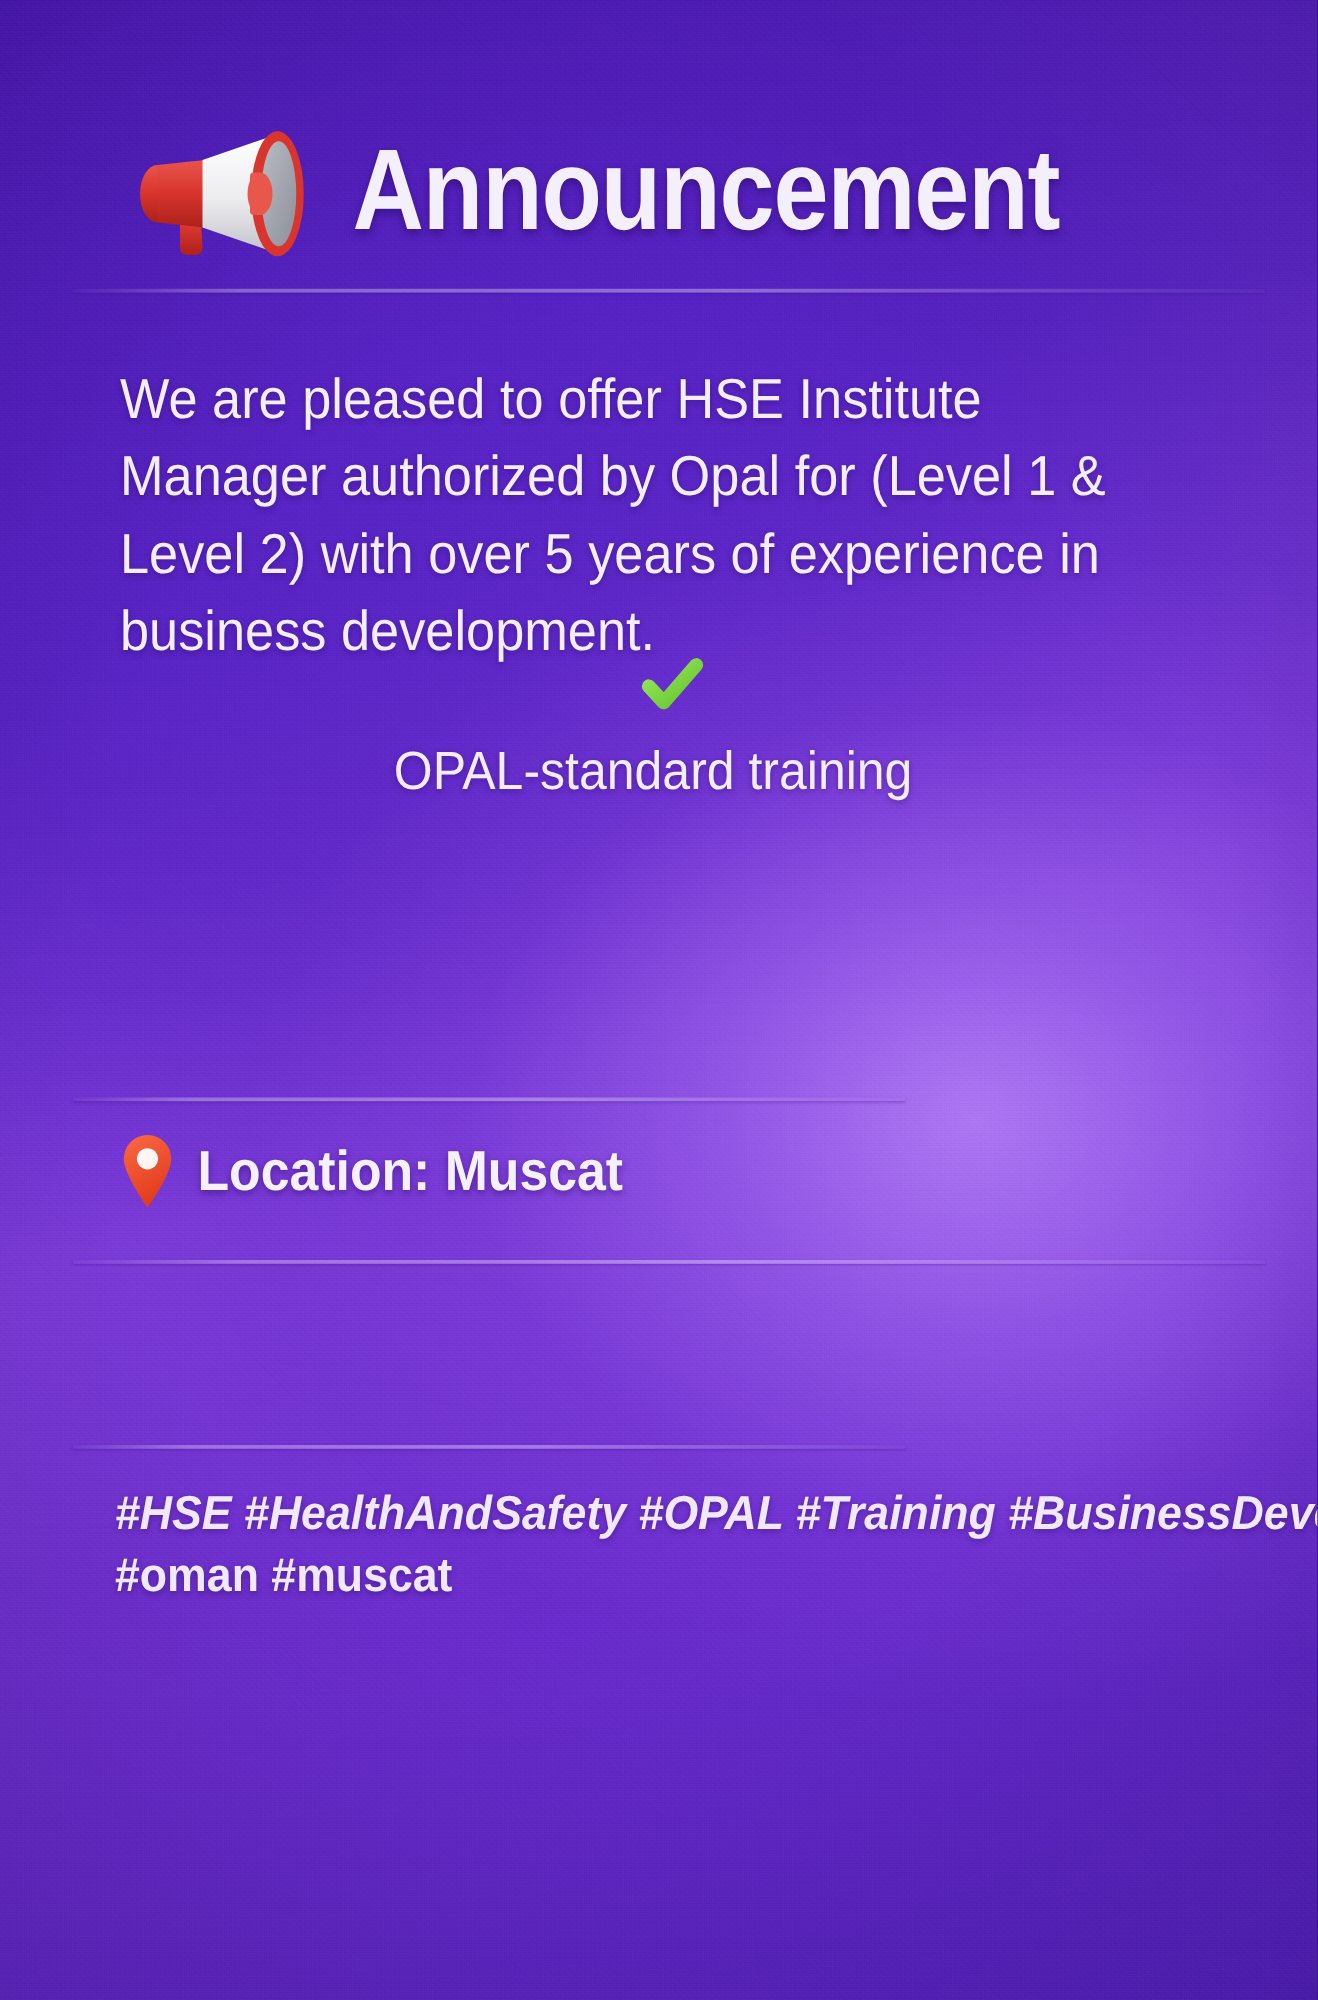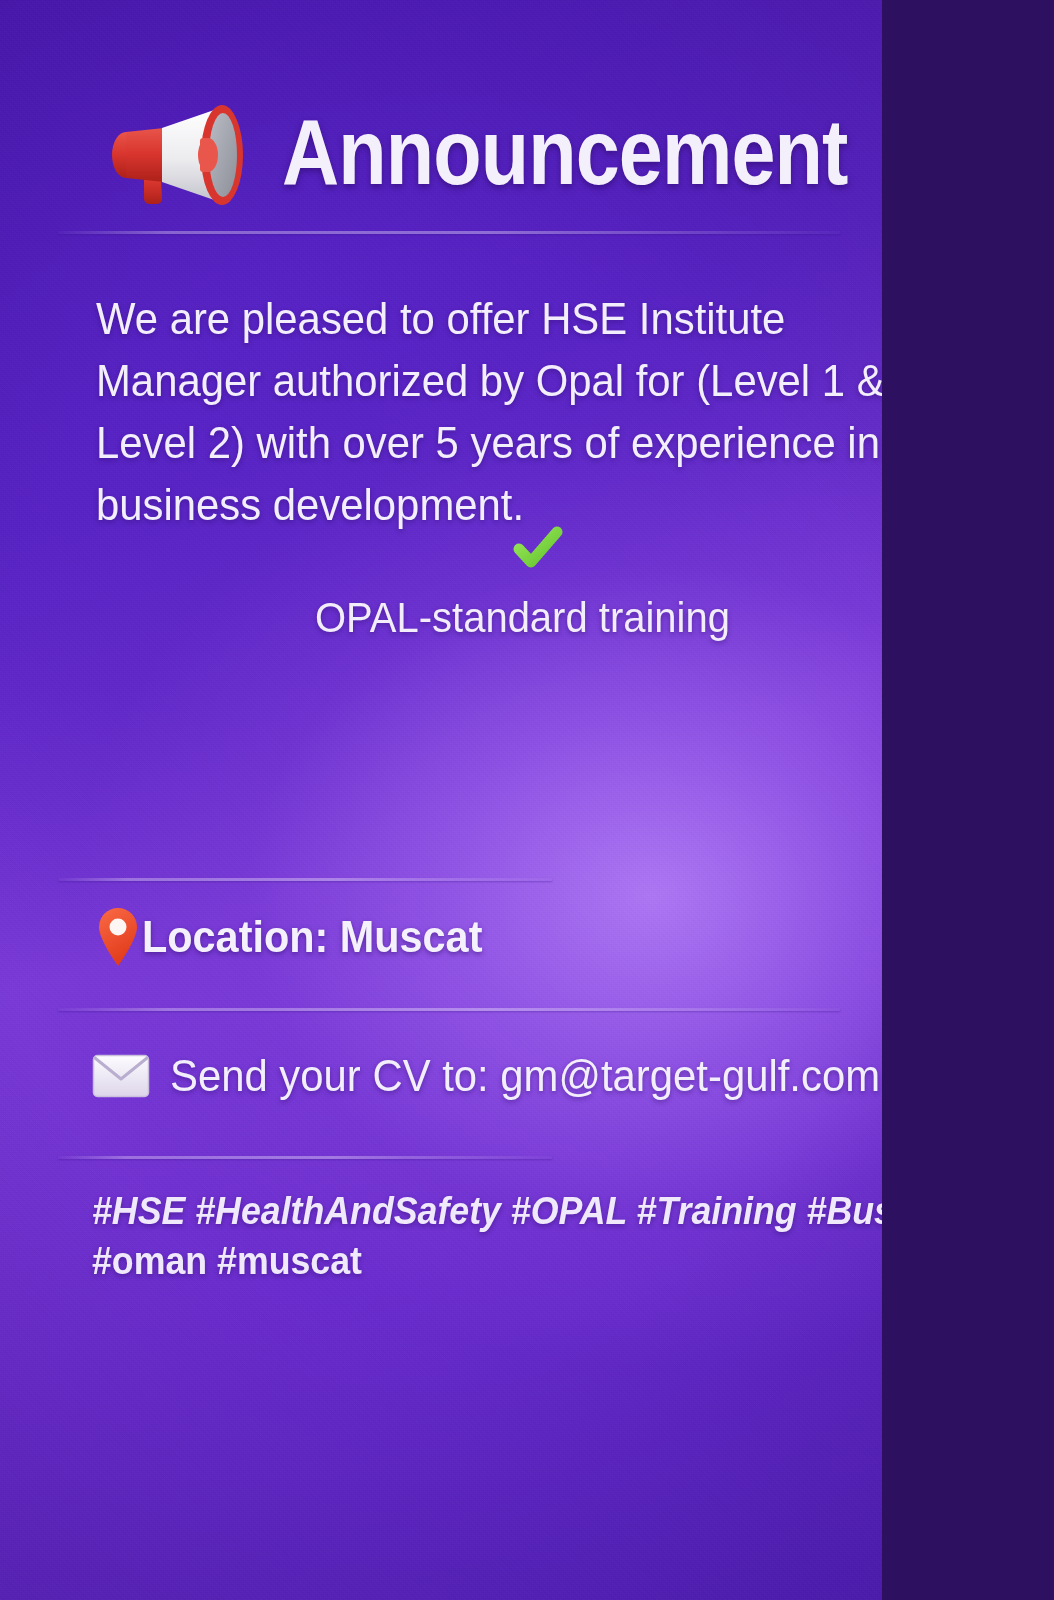--- a/index.html
+++ b/index.html
@@ -10,21 +10,21 @@
   body {
     width: 1054px;
     height: 1600px;
     font-family: "Liberation Sans", sans-serif;
     overflow: hidden;
   }
 
   
   .poster {
     position: relative;
-    width: 882px;
+    width: 1054px;
     height: 1600px;
     overflow: hidden;
     background: #5a22c4;
   }
   .bg-base {
     position: absolute;
     inset: 0;
     background:
       radial-gradient(ellipse 780px 640px at 74% 56%,
         rgba(176,122,246,0.95) 0%,
@@ -155,21 +155,21 @@
     text-shadow: 0 2px 5px rgba(44,10,104,0.45);
   }
 
   
   .location-row {
     position: absolute;
     top: 906px;
     left: 96px;
     display: flex;
     align-items: center;
-    gap: 2px;
+    gap: 18px;
   }
   .pin-icon {
     position: relative;
     width: 44px;
     height: 62px;
     flex: 0 0 auto;
   }
   .location-text {
     font-size: 45px;
     font-weight: 700;
@@ -311,35 +311,20 @@
           </defs>
           <path d="M22 60 C22 60 3 34 3 21 A19 19 0 0 1 41 21 C41 34 22 60 22 60 Z" fill="url(#ping)"></path>
           <circle cx="22" cy="21" r="8.5" fill="#fdf6f2"></circle>
         </svg>
       </span>
       <span class="location-text">Location: Muscat</span>
     </div>
 
     <div class="divider d-loc"></div>
 
-    <div class="email-row">
-      <span class="envelope-icon">
-        <svg viewBox="0 0 58 44" width="58" height="44">
-          <defs>
-            <linearGradient id="envg" x1="0" y1="0" x2="0" y2="1">
-              <stop offset="0%" stop-color="#fdfcff"></stop>
-              <stop offset="100%" stop-color="#ddd6ea"></stop>
-            </linearGradient>
-          </defs>
-          <rect x="1.5" y="1.5" width="55" height="41" rx="4" fill="url(#envg)" stroke="#cabfdd" stroke-width="1.5"></rect>
-          <path d="M3 4 L29 25 L55 4" fill="none" stroke="#b9aed0" stroke-width="3" stroke-linecap="round" stroke-linejoin="round"></path>
-        </svg>
-      </span>
-      <span class="email-text">Send your CV to: gm@target-gulf.com</span>
-    </div>
 
     <div class="divider d-mail"></div>
 
     <div class="tags">
       <div class="tag-line italic">#HSE #HealthAndSafety #OPAL #Training #BusinessDevelopm</div>
       <div class="tag-line">#oman #muscat</div>
     </div>
 
   </div>
 </div>

